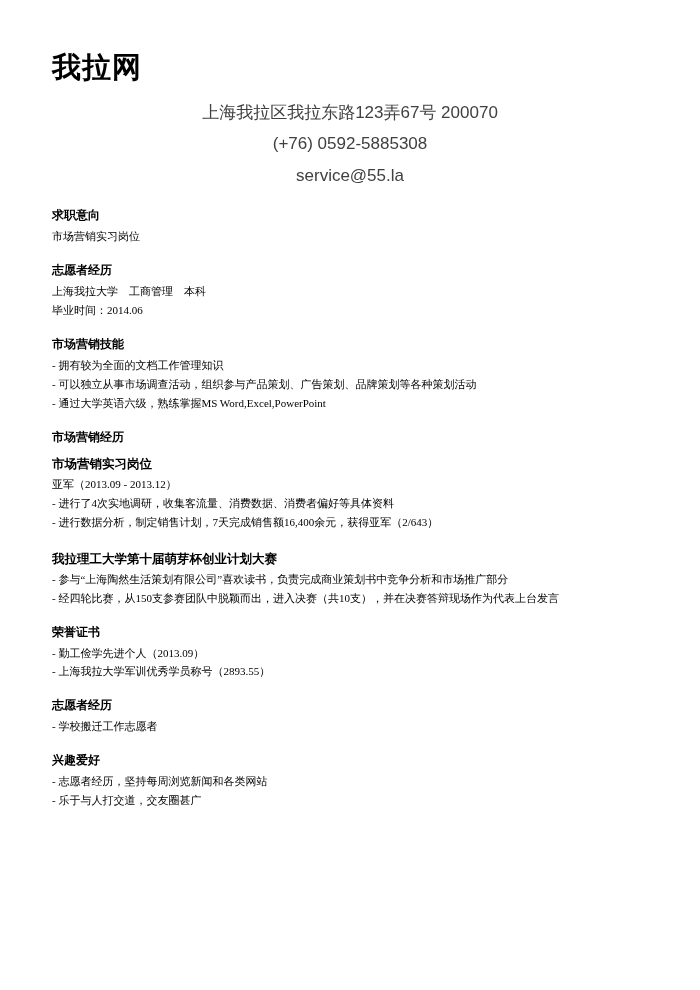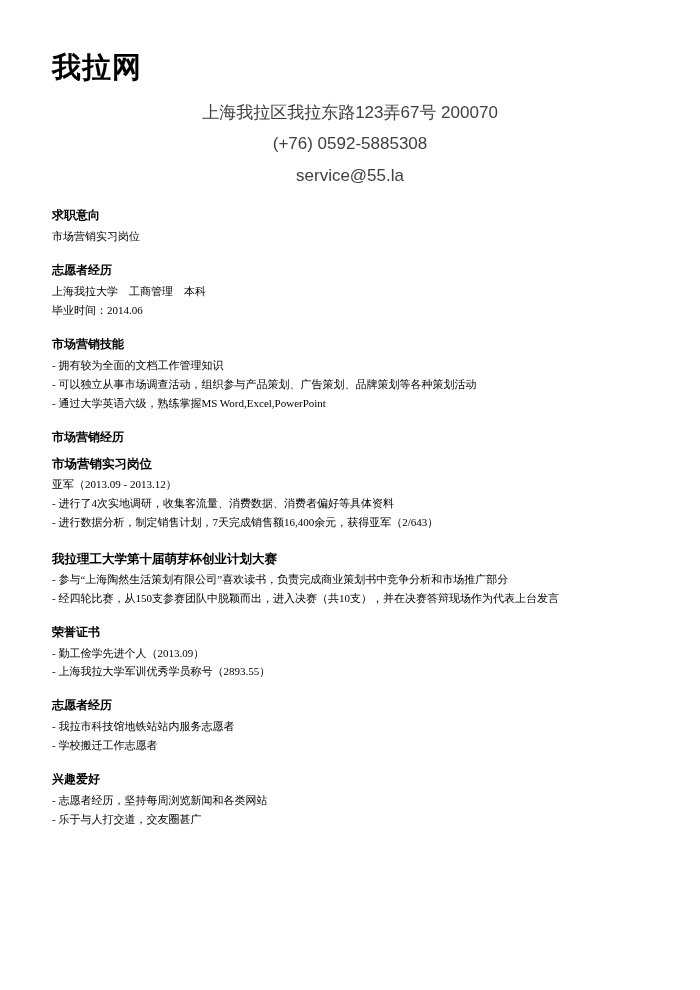--- a/index.html
+++ b/index.html
@@ -111,21 +111,20 @@
   </div>
 
   <div class="section">
     <div class="section-title">荣誉证书</div>
     <div class="line">- 勤工俭学先进个人（2013.09）</div>
     <div class="line">- 上海我拉大学军训优秀学员称号（2893.55）</div>
   </div>
 
   <div class="section">
     <div class="section-title">志愿者经历</div>
-    <div class="line">- 我拉市科技馆地铁站站内服务志愿者</div>
     <div class="line">- 学校搬迁工作志愿者</div>
   </div>
 
   <div class="section">
     <div class="section-title">兴趣爱好</div>
     <div class="line">- 志愿者经历，坚持每周浏览新闻和各类网站</div>
     <div class="line">- 乐于与人打交道，交友圈甚广</div>
   </div>
 
 </div>

